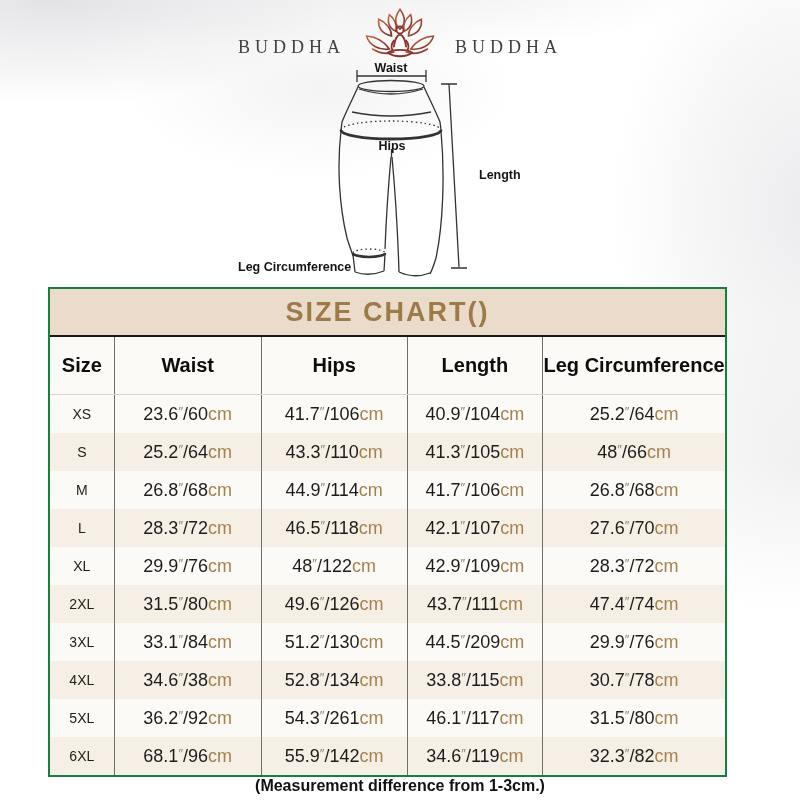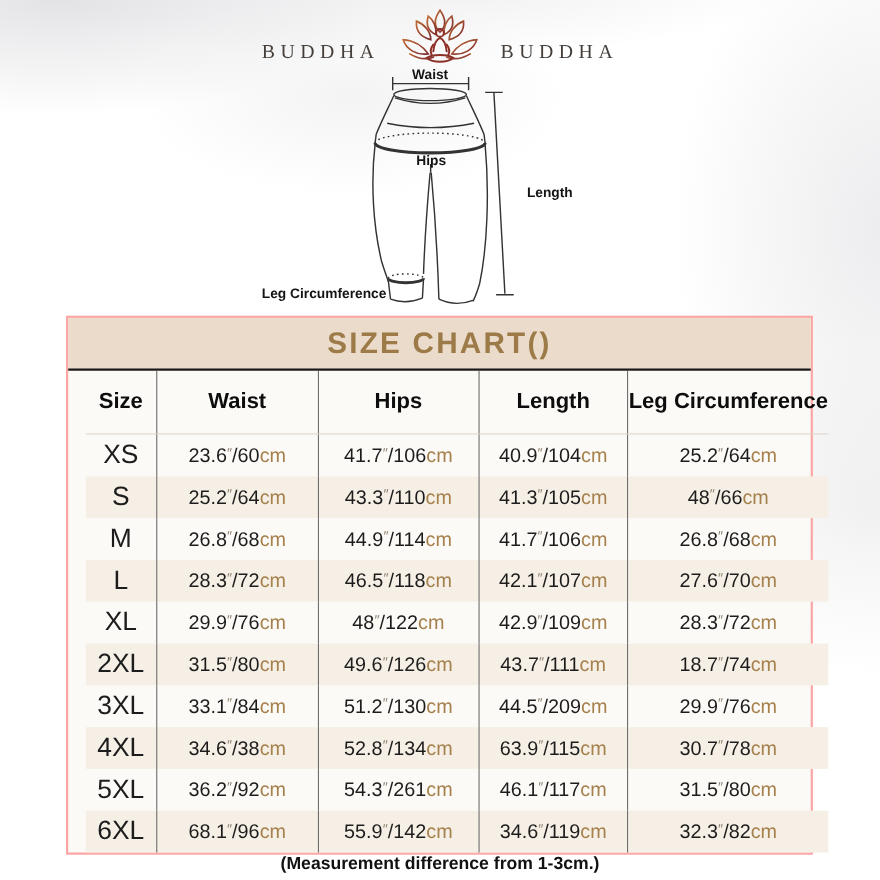--- a/index.html
+++ b/index.html
@@ -21,36 +21,36 @@
   .brand{font-family:"Liberation Serif", serif;font-size:18px;letter-spacing:5px;
          color:#453f3b;margin-top:25px;}
   .lotus-box{width:78px;height:58px;margin-top:2px;}
 
   
   .diagram{position:absolute;left:225px;top:55px;width:310px;height:240px;}
   .diagram text{font-family:"Liberation Sans", sans-serif;font-weight:bold;
                 font-size:12.5px;fill:#141414;}
 
   
-  .table-wrap{position:absolute;left:60px;top:287px;width:679px;
-              border:2px solid #fca5a5;background:#fcfaf7;box-sizing:border-box;}
+  .table-wrap{position:absolute;left:48px;top:287px;width:679px;
+              border:2px solid #15803d;background:#fcfaf7;box-sizing:border-box;}
   .band{height:46px;border-bottom:2px solid #191919;
         display:flex;align-items:center;justify-content:center;}
   .t-main{font-size:27px;font-weight:bold;letter-spacing:2px;}
   .t-sub{font-size:19px;font-weight:bold;letter-spacing:1px;padding-top:3px;}
-  table{border-collapse:collapse;width:100%;table-layout:fixed;margin-left:16px;}
+  table{border-collapse:collapse;width:100%;table-layout:fixed;}
   col.c-size{width:9.5%;} col.c-waist{width:21.8%;} col.c-hips{width:21.6%;}
   col.c-length{width:20.1%;} col.c-leg{width:27%;}
   th,td{text-align:center;vertical-align:middle;padding:0;}
   th{height:57px;font-size:20px;font-weight:bold;color:#0d0d0d;
      border-bottom:1px solid #ddd5ca;}
   th:not(:last-child), td:not(:last-child){border-right:1px solid #6e6e6e;}
   td{height:38px;font-size:18px;color:#1c1c1c;}
   tr.alt td{background:#f6efe5;}
-  td.size-cell{font-size:24px;}
+  td.size-cell{font-size:14px;}
   .quote{font-size:13px;vertical-align:4px;}
   .unit{}
 
   
   .note{position:absolute;left:0;right:0;top:777px;text-align:center;
         font-size:16px;font-weight:bold;color:#111;}
 </style>
 </head>
 <body>
 
@@ -186,34 +186,34 @@
           <td><span class="num">29.9</span><span class="quote" style="color: rgb(142, 131, 116);">″</span><span class="num">/76</span><span class="unit" style="color: rgb(166, 129, 77);">cm</span></td>
           <td><span class="num">48</span><span class="quote" style="color: rgb(142, 131, 116);">″</span><span class="num">/122</span><span class="unit" style="color: rgb(166, 129, 77);">cm</span></td>
           <td><span class="num">42.9</span><span class="quote" style="color: rgb(142, 131, 116);">″</span><span class="num">/109</span><span class="unit" style="color: rgb(166, 129, 77);">cm</span></td>
           <td><span class="num">28.3</span><span class="quote" style="color: rgb(142, 131, 116);">″</span><span class="num">/72</span><span class="unit" style="color: rgb(166, 129, 77);">cm</span></td>
         </tr>
         <tr class="alt">
           <td class="size-cell">2XL</td>
           <td><span class="num">31.5</span><span class="quote" style="color: rgb(142, 131, 116);">″</span><span class="num">/80</span><span class="unit" style="color: rgb(166, 129, 77);">cm</span></td>
           <td><span class="num">49.6</span><span class="quote" style="color: rgb(142, 131, 116);">″</span><span class="num">/126</span><span class="unit" style="color: rgb(166, 129, 77);">cm</span></td>
           <td><span class="num">43.7</span><span class="quote" style="color: rgb(142, 131, 116);">″</span><span class="num">/111</span><span class="unit" style="color: rgb(166, 129, 77);">cm</span></td>
-          <td><span class="num">18.7</span><span class="quote" style="color: rgb(142, 131, 116);">″</span><span class="num">/74</span><span class="unit" style="color: rgb(166, 129, 77);">cm</span></td>
+          <td><span class="num">47.4</span><span class="quote" style="color: rgb(142, 131, 116);">″</span><span class="num">/74</span><span class="unit" style="color: rgb(166, 129, 77);">cm</span></td>
         </tr>
         <tr>
           <td class="size-cell">3XL</td>
           <td><span class="num">33.1</span><span class="quote" style="color: rgb(142, 131, 116);">″</span><span class="num">/84</span><span class="unit" style="color: rgb(166, 129, 77);">cm</span></td>
           <td><span class="num">51.2</span><span class="quote" style="color: rgb(142, 131, 116);">″</span><span class="num">/130</span><span class="unit" style="color: rgb(166, 129, 77);">cm</span></td>
           <td><span class="num">44.5</span><span class="quote" style="color: rgb(142, 131, 116);">″</span><span class="num">/209</span><span class="unit" style="color: rgb(166, 129, 77);">cm</span></td>
           <td><span class="num">29.9</span><span class="quote" style="color: rgb(142, 131, 116);">″</span><span class="num">/76</span><span class="unit" style="color: rgb(166, 129, 77);">cm</span></td>
         </tr>
         <tr class="alt">
           <td class="size-cell">4XL</td>
           <td><span class="num">34.6</span><span class="quote" style="color: rgb(142, 131, 116);">″</span><span class="num">/38</span><span class="unit" style="color: rgb(166, 129, 77);">cm</span></td>
           <td><span class="num">52.8</span><span class="quote" style="color: rgb(142, 131, 116);">″</span><span class="num">/134</span><span class="unit" style="color: rgb(166, 129, 77);">cm</span></td>
-          <td><span class="num">63.9</span><span class="quote" style="color: rgb(142, 131, 116);">″</span><span class="num">/115</span><span class="unit" style="color: rgb(166, 129, 77);">cm</span></td>
+          <td><span class="num">33.8</span><span class="quote" style="color: rgb(142, 131, 116);">″</span><span class="num">/115</span><span class="unit" style="color: rgb(166, 129, 77);">cm</span></td>
           <td><span class="num">30.7</span><span class="quote" style="color: rgb(142, 131, 116);">″</span><span class="num">/78</span><span class="unit" style="color: rgb(166, 129, 77);">cm</span></td>
         </tr>
         <tr>
           <td class="size-cell">5XL</td>
           <td><span class="num">36.2</span><span class="quote" style="color: rgb(142, 131, 116);">″</span><span class="num">/92</span><span class="unit" style="color: rgb(166, 129, 77);">cm</span></td>
           <td><span class="num">54.3</span><span class="quote" style="color: rgb(142, 131, 116);">″</span><span class="num">/261</span><span class="unit" style="color: rgb(166, 129, 77);">cm</span></td>
           <td><span class="num">46.1</span><span class="quote" style="color: rgb(142, 131, 116);">″</span><span class="num">/117</span><span class="unit" style="color: rgb(166, 129, 77);">cm</span></td>
           <td><span class="num">31.5</span><span class="quote" style="color: rgb(142, 131, 116);">″</span><span class="num">/80</span><span class="unit" style="color: rgb(166, 129, 77);">cm</span></td>
         </tr>
         <tr class="alt">

